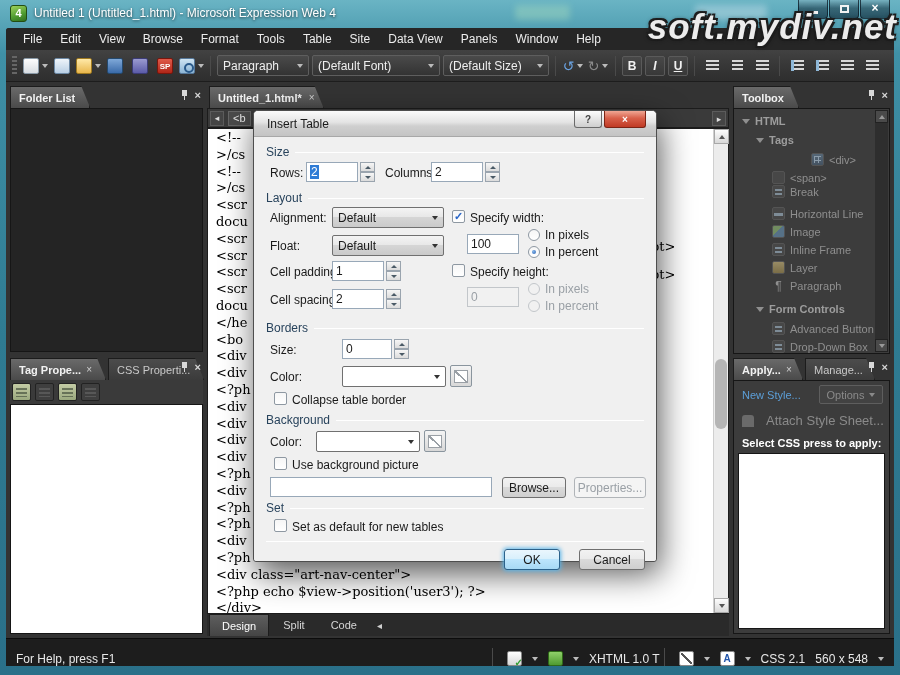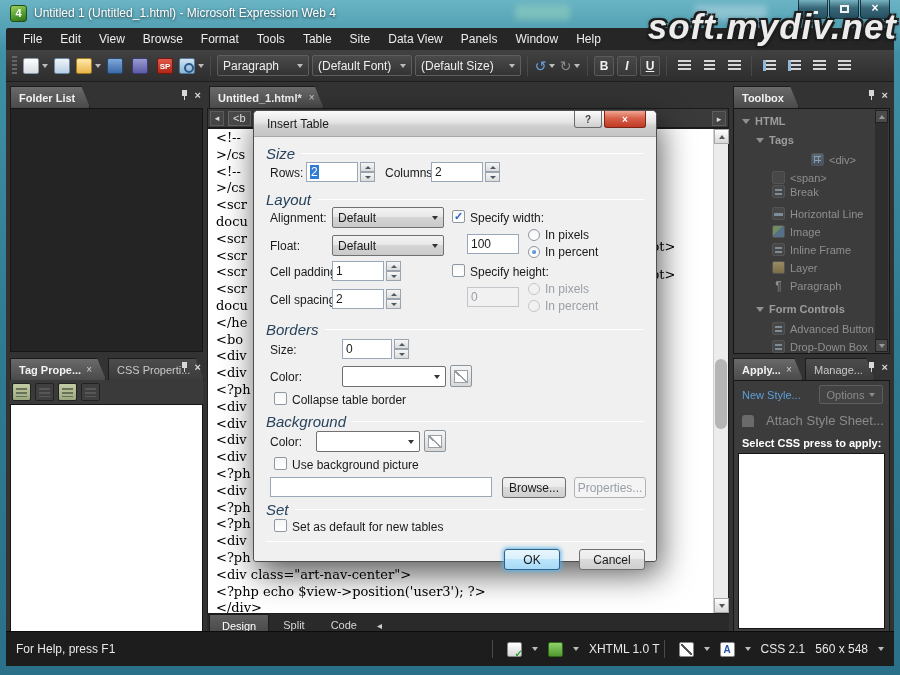--- a/index.html
+++ b/index.html
@@ -150,22 +150,22 @@
   .options-btn { position:absolute; right:6px; top:4px; width:64px; height:19px; border:1px solid #5e5e5e;
     color:#8a8a8a; font-size:11px; display:flex; align-items:center; justify-content:center; gap:5px;
     background:#424242; border-radius:2px; }
   .opt-tri { width:0; height:0; border-left:3px solid transparent; border-right:3px solid transparent; border-top:4px solid #8a8a8a; }
   .attach { position:absolute; left:8px; top:32px; color:#8a8a8a; font-size:13px; display:flex; align-items:center; gap:12px; }
   .attach-ic { width:12px; height:12px; border-radius:3px 3px 0 0; background:#6a6a6a; }
   .selectcss { position:absolute; left:8px; top:56px; color:#fff; font-size:11px; font-weight:bold; }
   .css-list { position:absolute; left:4px; right:4px; top:72px; bottom:4px; background:#fff; border:1px solid #161616; }
 
   
-  .statusbar { position:absolute; left:0; bottom:0; width:100%; height:35px; background:#1d1d1d;
-    border-top:1px solid #0c0c0c; display:flex; align-items:center; color:#e8e8e8; font-size:12px; padding:0 10px; }
+  .statusbar { position:absolute; left:0; bottom:0; width:100%; height:28px; background:#1d1d1d;
+    border-top:1px solid #0c0c0c; display:flex; align-items:flex-end; color:#e8e8e8; font-size:12px; padding:0 10px; }
   .sb-left { flex:1; }
   .sb-group { display:flex; align-items:center; gap:7px; margin-left:10px; }
   .sb-sep { width:1px; height:18px; background:#4a4a4a; margin:0 4px; }
   .sb-ic { width:15px; height:15px; border-radius:2px; position:relative; }
   .sb-ic.doc { background:linear-gradient(180deg,#fff,#d8d8d8); border:1px solid #888; }
   .sb-ic.doc::after { content:"✓"; position:absolute; right:-2px; bottom:-3px; color:#2f9e2f; font-size:10px; font-weight:bold; }
   .sb-ic.server { background:linear-gradient(180deg,#8fd06a,#4f9a30); border:1px solid #2f6a18; }
   .sb-ic.diag { background:#fff; border:1px solid #888; }
   .sb-ic.diag::after { content:""; position:absolute; left:1px; top:1px; right:1px; bottom:1px;
     background:linear-gradient(45deg,transparent 44%,#555 44%,#555 56%,transparent 56%); }
@@ -180,21 +180,21 @@
   .dlg-title { position:absolute; left:0; top:0; right:0; height:26px; border-radius:4px 4px 0 0;
     background:linear-gradient(180deg,#fbfbfb,#e4e4e4 45%,#cfcfcf 60%,#c4c4c4); border-bottom:1px solid #a8a8a8; }
   .dlg-title-text { position:absolute; left:13px; top:6px; font-size:12px; color:#1a1a1a; }
   .dlg-btn { position:absolute; top:0; height:17px; border-radius:0 0 3px 3px; display:flex;
     align-items:center; justify-content:center; font-size:10px; font-weight:bold; cursor:pointer; }
   .dlg-help { right:54px; width:28px; background:linear-gradient(180deg,#fdfdfd,#cfcfcf); border:1px solid #6b6b6b; border-top:none; color:#444; }
   .dlg-close { right:10px; width:42px; background:linear-gradient(180deg,#f0a794,#d8604a 45%,#c03a24); border:1px solid #7c2415; border-top:none; color:#fff; }
   .dlg-body { position:absolute; left:0; top:26px; right:0; bottom:0; background:#f0f0f0; border-radius:0 0 3px 3px; }
 
   .grp { position:absolute; left:12px; right:12px; display:flex; align-items:center; gap:6px; }
-  .grp-label { color:#28435c; font-size:15px; white-space:nowrap;font-style:italic; }
+  .grp-label { color:#28435c; font-size:12px; white-space:nowrap; }
   .grp-line { flex:1; height:1px; background:#cfcfcf; border-bottom:1px solid #fff; }
   .flabel { position:absolute; font-size:12px; color:#1a1a1a; white-space:nowrap; }
   .flabel.dis, .dis { color:#9aa0a6; }
   .txt { position:absolute; background:#fff; border:1px solid #98a8b8; font-size:12px; padding:1px 3px;
     height:20px; display:flex; align-items:center; }
   .txt.dis { background:#f1f1f1; border-color:#c2c6ca; color:#9aa0a6; }
   .sel { background:#2f7cd6; color:#fff; padding:0 1px; }
   .spin { position:absolute; width:15px; height:20px; display:flex; flex-direction:column; }
   .spin div { flex:1; border:1px solid #9aa4ae; background:linear-gradient(180deg,#f6f6f6,#dcdcdc);
     display:flex; align-items:center; justify-content:center; }
@@ -291,21 +291,21 @@
         </div>
       <div class="tbtn">
           <div class="ic ic-preview"></div>
           <div class="caret"></div>
         </div>
       <div class="tsep"></div>
       <div class="combo-dark" style="width:92px">
           <span class="lbl">Paragraph</span>
           <div class="caret"></div>
         </div>
-      <div class="combo-dark" style="width:100px">
+      <div class="combo-dark" style="width:128px">
           <span class="lbl">(Default Font)</span>
           <div class="caret"></div>
         </div>
       <div class="combo-dark" style="width:106px">
           <span class="lbl">(Default Size)</span>
           <div class="caret"></div>
         </div>
       <div class="tsep"></div>
       <div class="tbtn">
           <span class="glyphbtn" style="color:#6aa2e0">↺</span>

